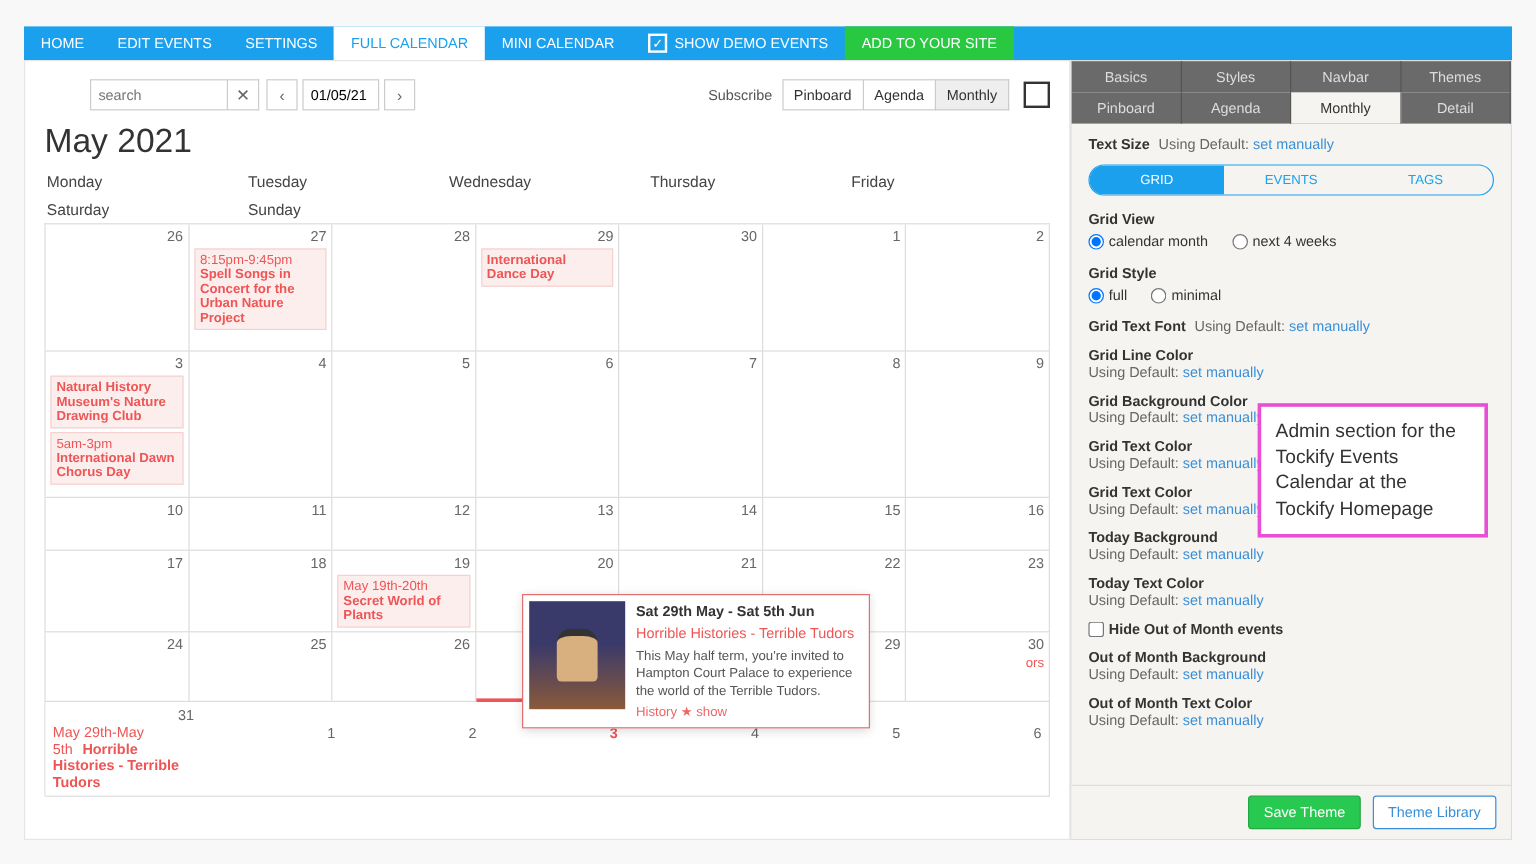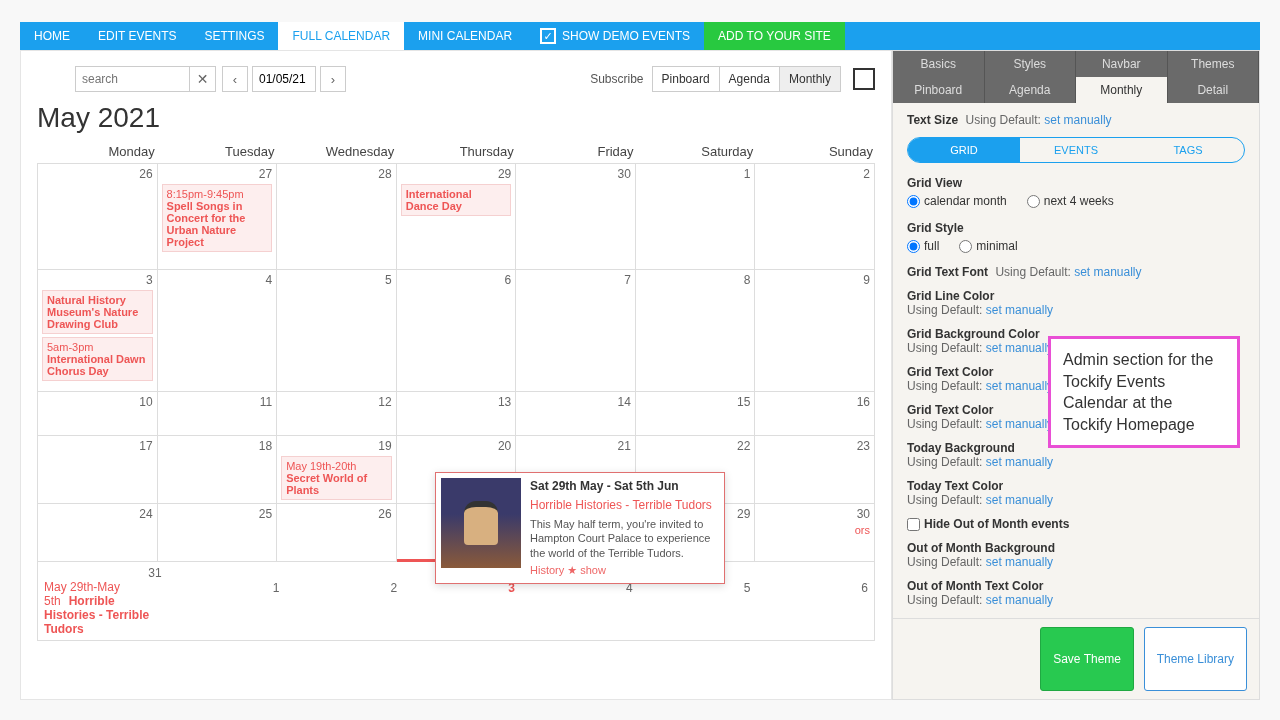--- a/index.html
+++ b/index.html
@@ -17,21 +17,21 @@
 .search-input { width: 115px; height: 26px; border: 1px solid #ccc; padding: 0 6px; font-size: 12px; }
 .search-clear { width: 26px; height: 26px; border: 1px solid #ccc; border-left: none; display: flex; align-items: center; justify-content: center; color: #666; cursor: pointer; font-size: 14px; }
 .navbtn { width: 26px; height: 26px; border: 1px solid #ccc; display: flex; align-items: center; justify-content: center; cursor: pointer; margin-left: 6px; color: #666; background: #fff; }
 .date-field { width: 64px; height: 26px; border: 1px solid #ccc; padding: 0 6px; font-size: 12px; margin-left: 4px; }
 .cal-top-right { margin-left: auto; display: flex; align-items: center; gap: 8px; }
 .subscribe { font-size: 12px; color: #555; cursor: pointer; }
 .viewbtn { padding: 5px 9px; border: 1px solid #ccc; font-size: 12px; cursor: pointer; background: #fff; }
 .viewbtn.active { background: #eee; }
 .fullscreen { width: 22px; height: 22px; border: 2px solid #333; margin-left: 4px; cursor: pointer; }
 .month-title { font-size: 28px; font-weight: 300; margin: 10px 0 6px; }
-.weekdays { display: grid; grid-template-columns: repeat(7, 1fr); text-align: right; }
+.weekdays { display: grid; grid-template-columns: repeat(5, 1fr); }
 .weekday { font-size: 13px; padding: 4px 2px; color: #444; }
 .grid { display: grid; grid-template-columns: repeat(7, 1fr); border-top: 1px solid #ddd; border-left: 1px solid #ddd; }
 .cell { border-right: 1px solid #ddd; border-bottom: 1px solid #ddd; padding: 3px 4px; position: relative; min-height: 48px; }
 .row0 .cell { min-height: 106px; }
 .row1 .cell { min-height: 122px; }
 .full-row .cell { min-height: 40px; }
 .row2 .cell { min-height: 44px; }
 .row3 .cell { min-height: 58px; }
 .row4 .cell { min-height: 58px; }
 .daynum { text-align: right; font-size: 12px; color: #666; }
@@ -61,21 +61,21 @@
 .panel-label { font-weight: bold; font-size: 12px; display: inline-block; margin-right: 4px; }
 .def { color: #666; }
 .link { color: #3a8fd8; cursor: pointer; }
 .seggroup { display: flex; border: 1px solid #1ba0ee; border-radius: 13px; overflow: hidden; margin: 4px 0 12px; }
 .seg { flex: 1; text-align: center; padding: 6px 4px; font-size: 11px; cursor: pointer; color: #1ba0ee; }
 .seg.active { background: #1ba0ee; color: #fff; }
 .radio-row { display: flex; gap: 20px; margin: 4px 0 12px; font-size: 12px; }
 .radio-row label { display: flex; align-items: center; gap: 4px; }
 .cbx { display: flex; align-items: center; gap: 4px; font-size: 12px; font-weight: bold; }
 .sidebar-footer { padding: 8px 12px; border-top: 1px solid #ddd; text-align: right; background: #f6f4f0; }
-.btn { display: inline-block; padding: 24px 12px; font-size: 12px; border-radius: 3px; cursor: pointer; margin-left: 6px; }
+.btn { display: inline-block; padding: 6px 12px; font-size: 12px; border-radius: 3px; cursor: pointer; margin-left: 6px; }
 .btn.primary { background: #28c950; color: #fff; border: 1px solid #20a842; }
 .btn.secondary { background: #fff; color: #3a8fd8; border: 1px solid #3a8fd8; }
 
 .callout { position: absolute; right: 40px; top: 336px; width: 192px; border: 3px solid #e94fd5; background: #fff; padding: 10px 12px; font-size: 16px; line-height: 1.35; z-index: 20; }
 </style>
 </head>
 <body>
 
 <div class="page">
   <div class="topnav">

